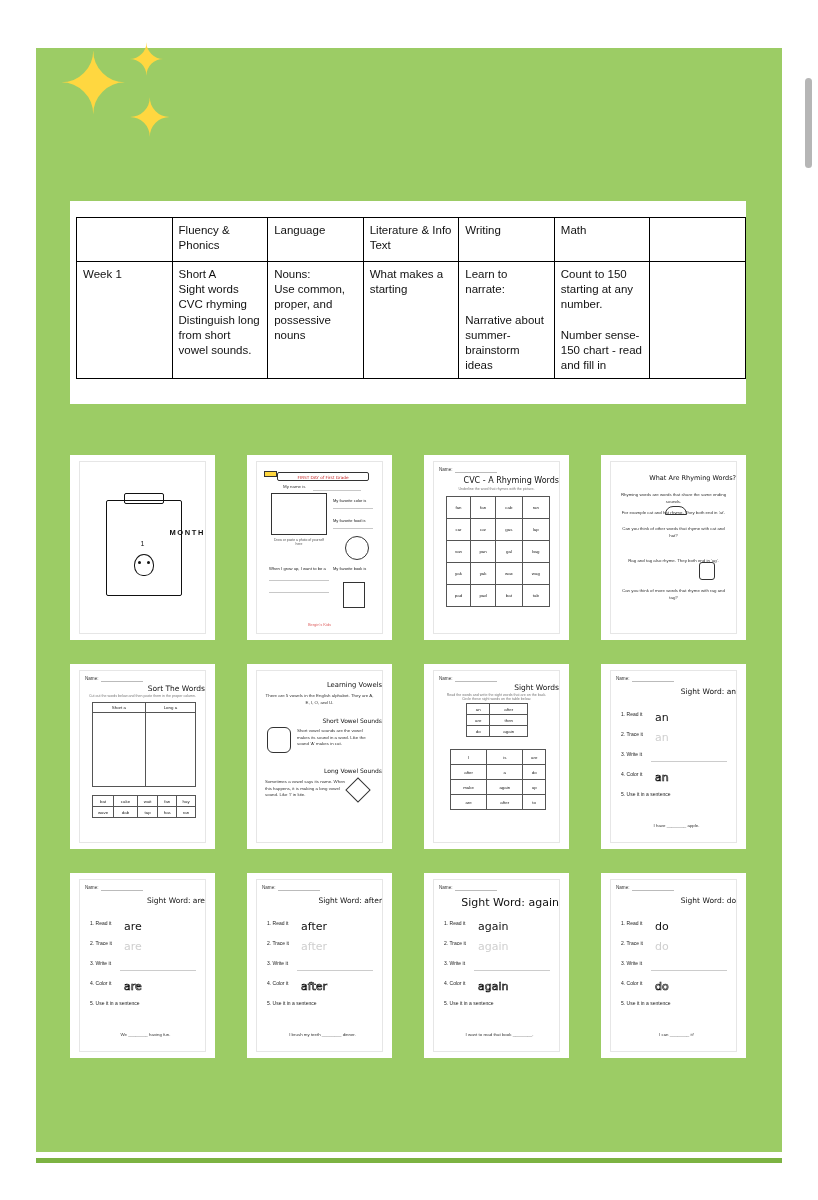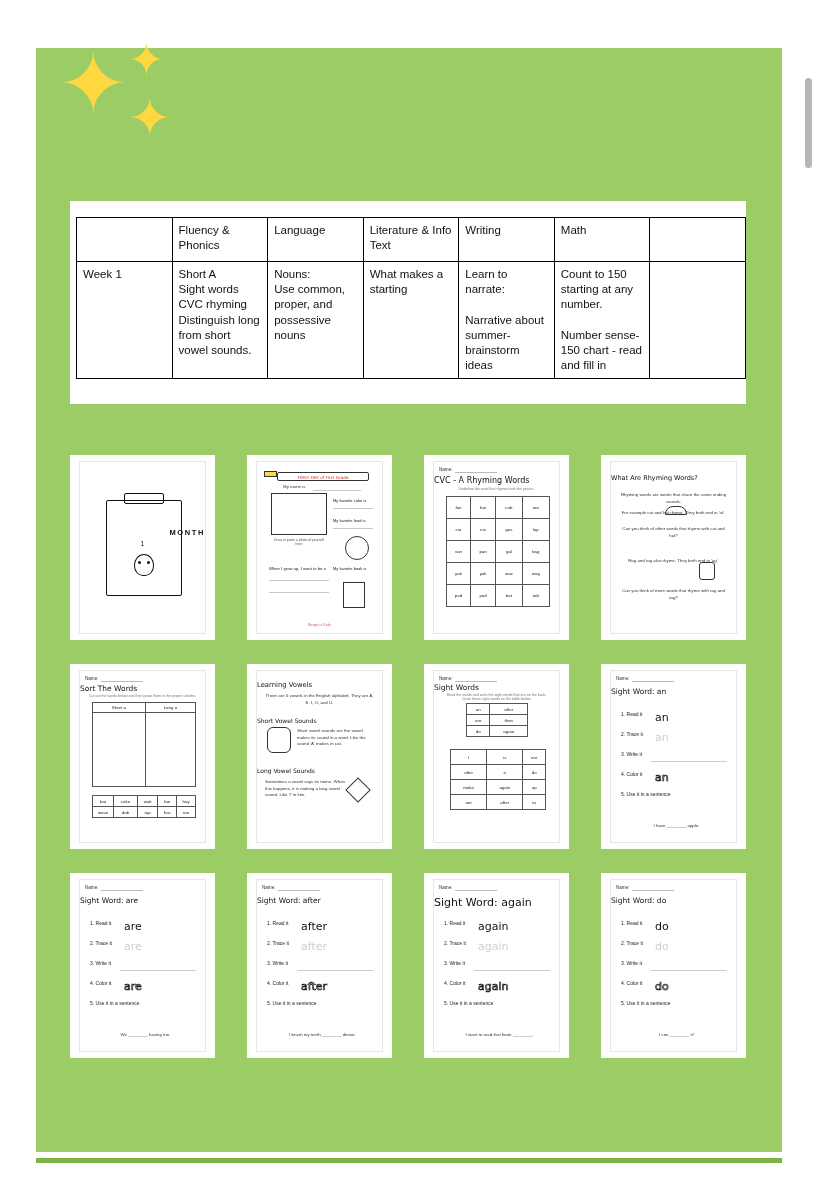--- a/index.html
+++ b/index.html
@@ -134,21 +134,21 @@
     color: #222;
     overflow: hidden;
   }
   .nm { position: absolute; left: 5px; top: 5px; font-size: 4.6px; color:#333; }
   .nm:after {
     content: ""; position: absolute; left: 16px; top: 5px;
     width: 42px; height: 1px; background: #bbb;
   }
   .sh-title {
     position: absolute; left: 0; right: 0; top: 14px;
-    text-align: left; font-size: 8px; color: #111;
+    text-align: right; font-size: 8px; color: #111;
     font-family: "DejaVu Sans", sans-serif;
   }
   .sh-sub {
     position: absolute; left: 8px; right: 8px; top: 25px;
     text-align: center; font-size: 3.6px; color: #777;
   }
   .sh-body {
     position: absolute; left: 8px; right: 8px; top: 34px;
     font-size: 4.4px; line-height: 1.5; color: #333; text-align: center;
   }

